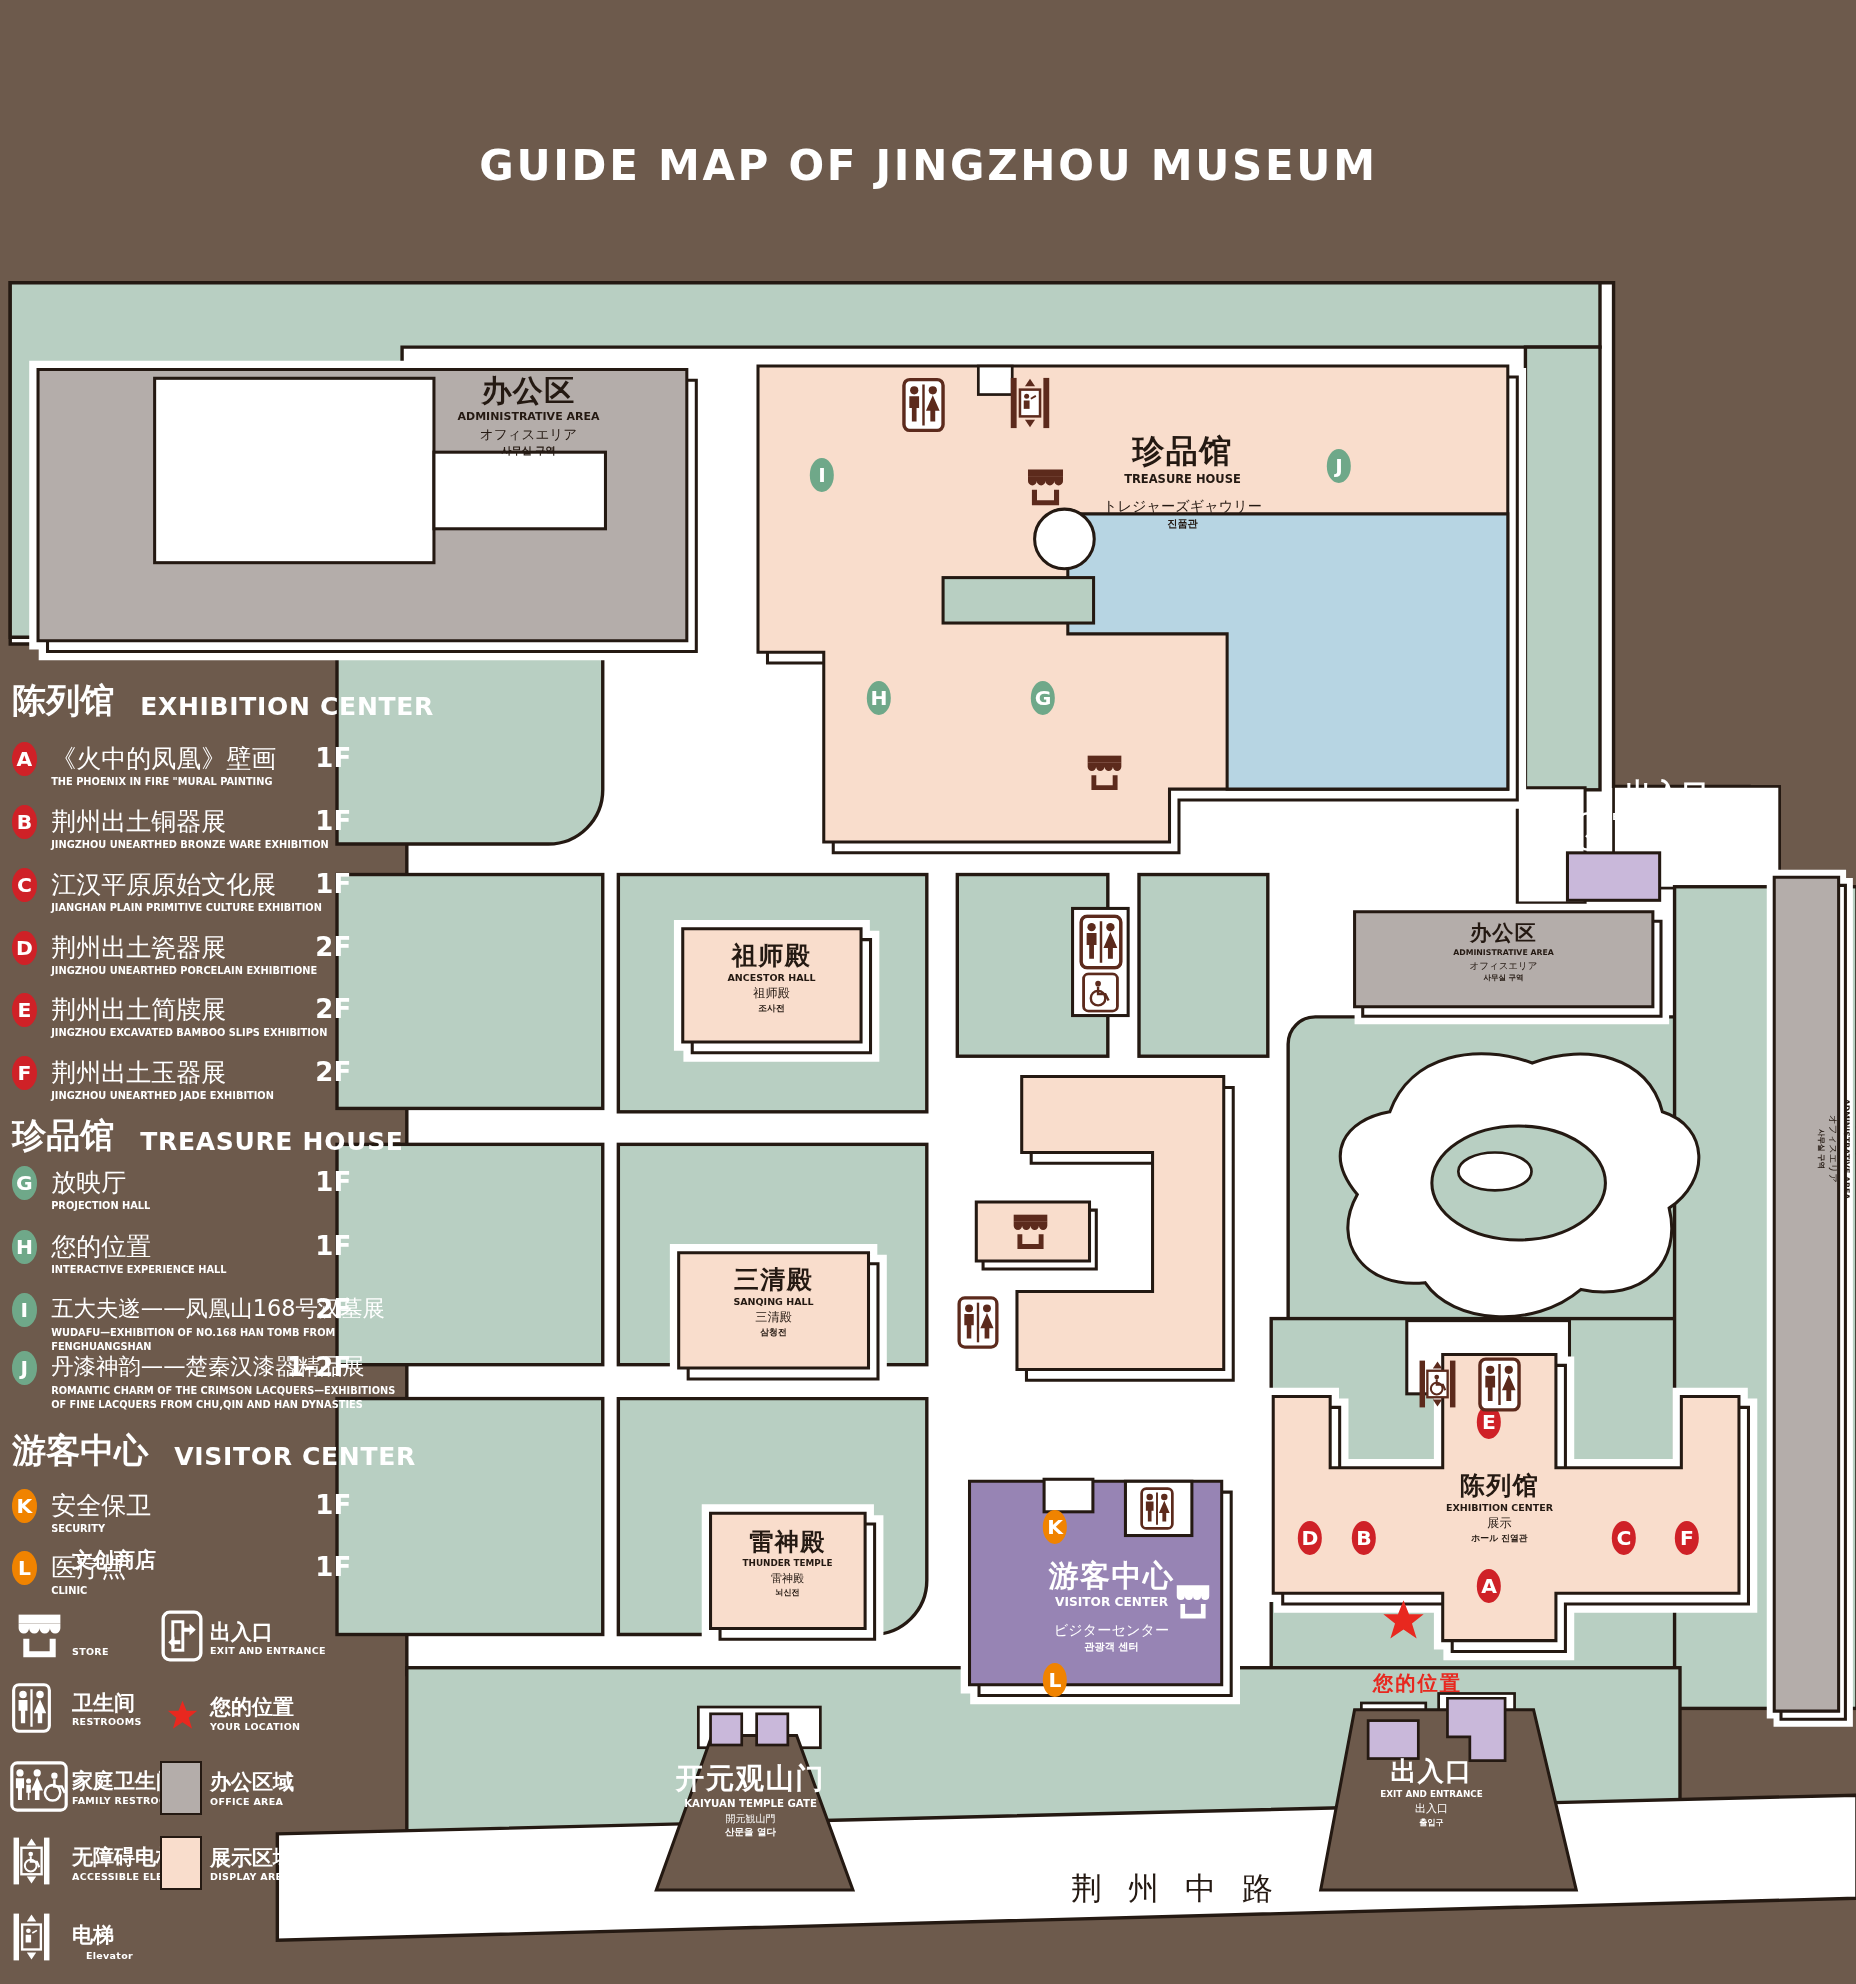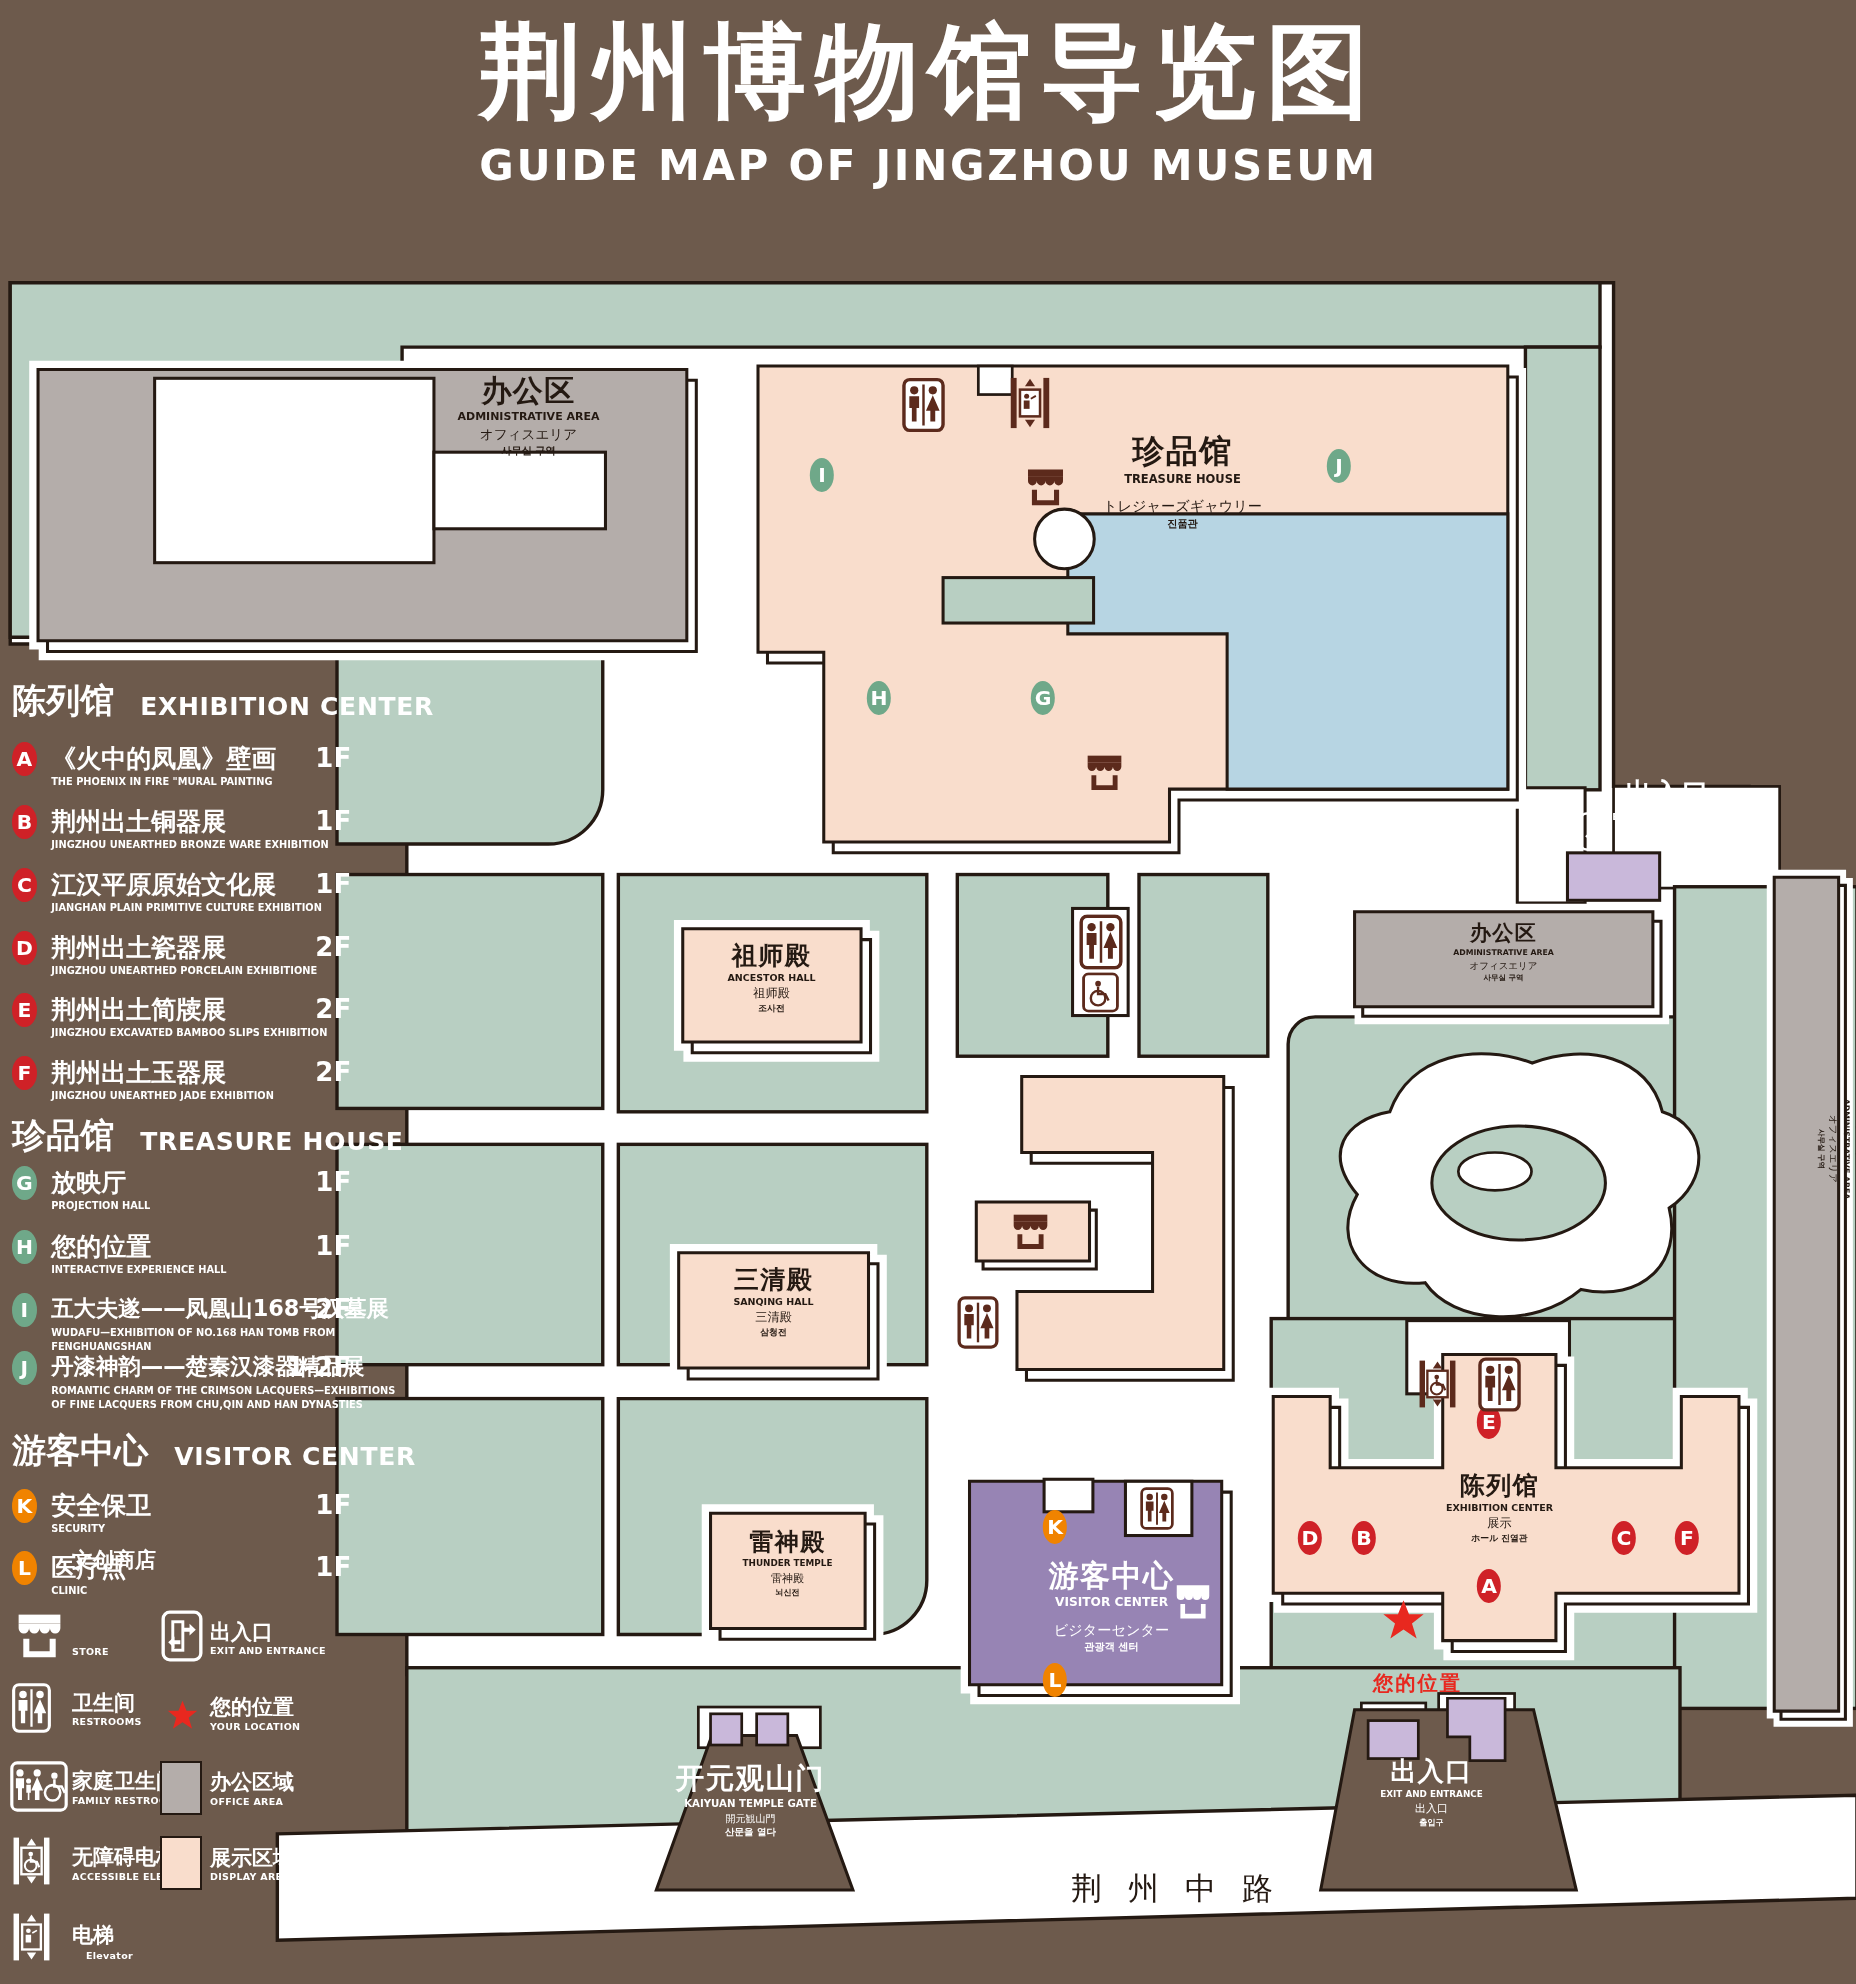--- a/index.html
+++ b/index.html
@@ -10,21 +10,21 @@
   .title-cn{position:absolute;left:0;top:4.1px;width:100%;text-align:center;font-size:103px;
             font-weight:bold;letter-spacing:9.5px;color:#fff;}
   .title-en{position:absolute;left:0;top:141px;width:100%;text-align:center;font-size:42px;
             font-weight:bold;letter-spacing:2.7px;color:#fff;}
   
   .lhead{position:absolute;left:12.2px;display:flex;align-items:flex-end;gap:26px;}
   .lhead .hcn{font-size:34px;font-weight:bold;}
   .lhead .hen{font-size:25px;font-weight:bold;padding-bottom:2.7px;letter-spacing:0.7px;}
   .lrow{position:absolute;left:12.2px;width:339px;}
   .lmk{position:absolute;left:0;top:0;}
-  .lcn{position:absolute;left:39px;top:0;font-size:25px;font-weight:bold;white-space:nowrap;}
+  .lcn{position:absolute;left:39px;top:0;font-size:25px;font-weight:normal;white-space:nowrap;}
   .len{position:absolute;left:39px;top:33px;font-size:9.8px;font-weight:bold;width:386px;line-height:1.45;}
   .lfl{position:absolute;right:0;top:1.4px;font-size:26px;font-weight:bold;}
   .mk{width:24.4px;height:34px;border-radius:50%;display:flex;align-items:center;justify-content:center;
       font-size:20.3px;font-weight:bold;color:#fff;}
   .mk-red{background:#cf2127;} .mk-grn{background:#6fa889;} .mk-org{background:#f08300;}
   .mapmk{position:absolute;transform:translate(-50%,-50%);box-shadow:0 0 0 0;}
   .scn{position:absolute;font-size:21px;font-weight:bold;white-space:nowrap;}
   .sen{position:absolute;font-size:9.5px;font-weight:bold;white-space:nowrap;letter-spacing:0.3px;}
   .swatch{position:absolute;border:2px solid #241912;}
   .mic{position:absolute;color:#5c2a1c;}
@@ -245,21 +245,20 @@
       <rect x="1116" y="2528" width="46" height="46" fill="#c9b8da" stroke="#241912" stroke-width="4"></rect>
       <rect x="2008" y="2512" width="95" height="90" fill="#fff" stroke="#241912" stroke-width="4"></rect>
       <rect x="2122" y="2498" width="112" height="108" fill="#fff" stroke="#241912" stroke-width="4"></rect>
       <polygon points="1998,2522 2262,2522 2325,2788 1948,2788" fill="#6d5a4c" stroke="#241912" stroke-width="4.5"></polygon>
       <rect x="2018" y="2538" width="74" height="56" fill="#c9b8da" stroke="#241912" stroke-width="4"></rect>
       <path d="M2135 2505 h85 v92 h-52 v-35 h-33 z" fill="#c9b8da" stroke="#241912" stroke-width="4"></path>
       <rect x="2312" y="1258" width="136" height="70" fill="#c9b8da" stroke="#241912" stroke-width="4.5"></rect>
     </g>
   </svg>
 
-  <div class="title-cn">荆州博物馆导览图</div>
   <div class="title-en">GUIDE MAP OF JINGZHOU MUSEUM</div>
 
   <div class="lhead" style="top:678px">
     <div class="hcn">陈列馆</div>
       <div class="hen">EXHIBITION CENTER</div>
   </div>
   <div class="lrow" style="top:742px">
       <div class="mk mk-red lmk">
         <span>A</span>
       </div>

